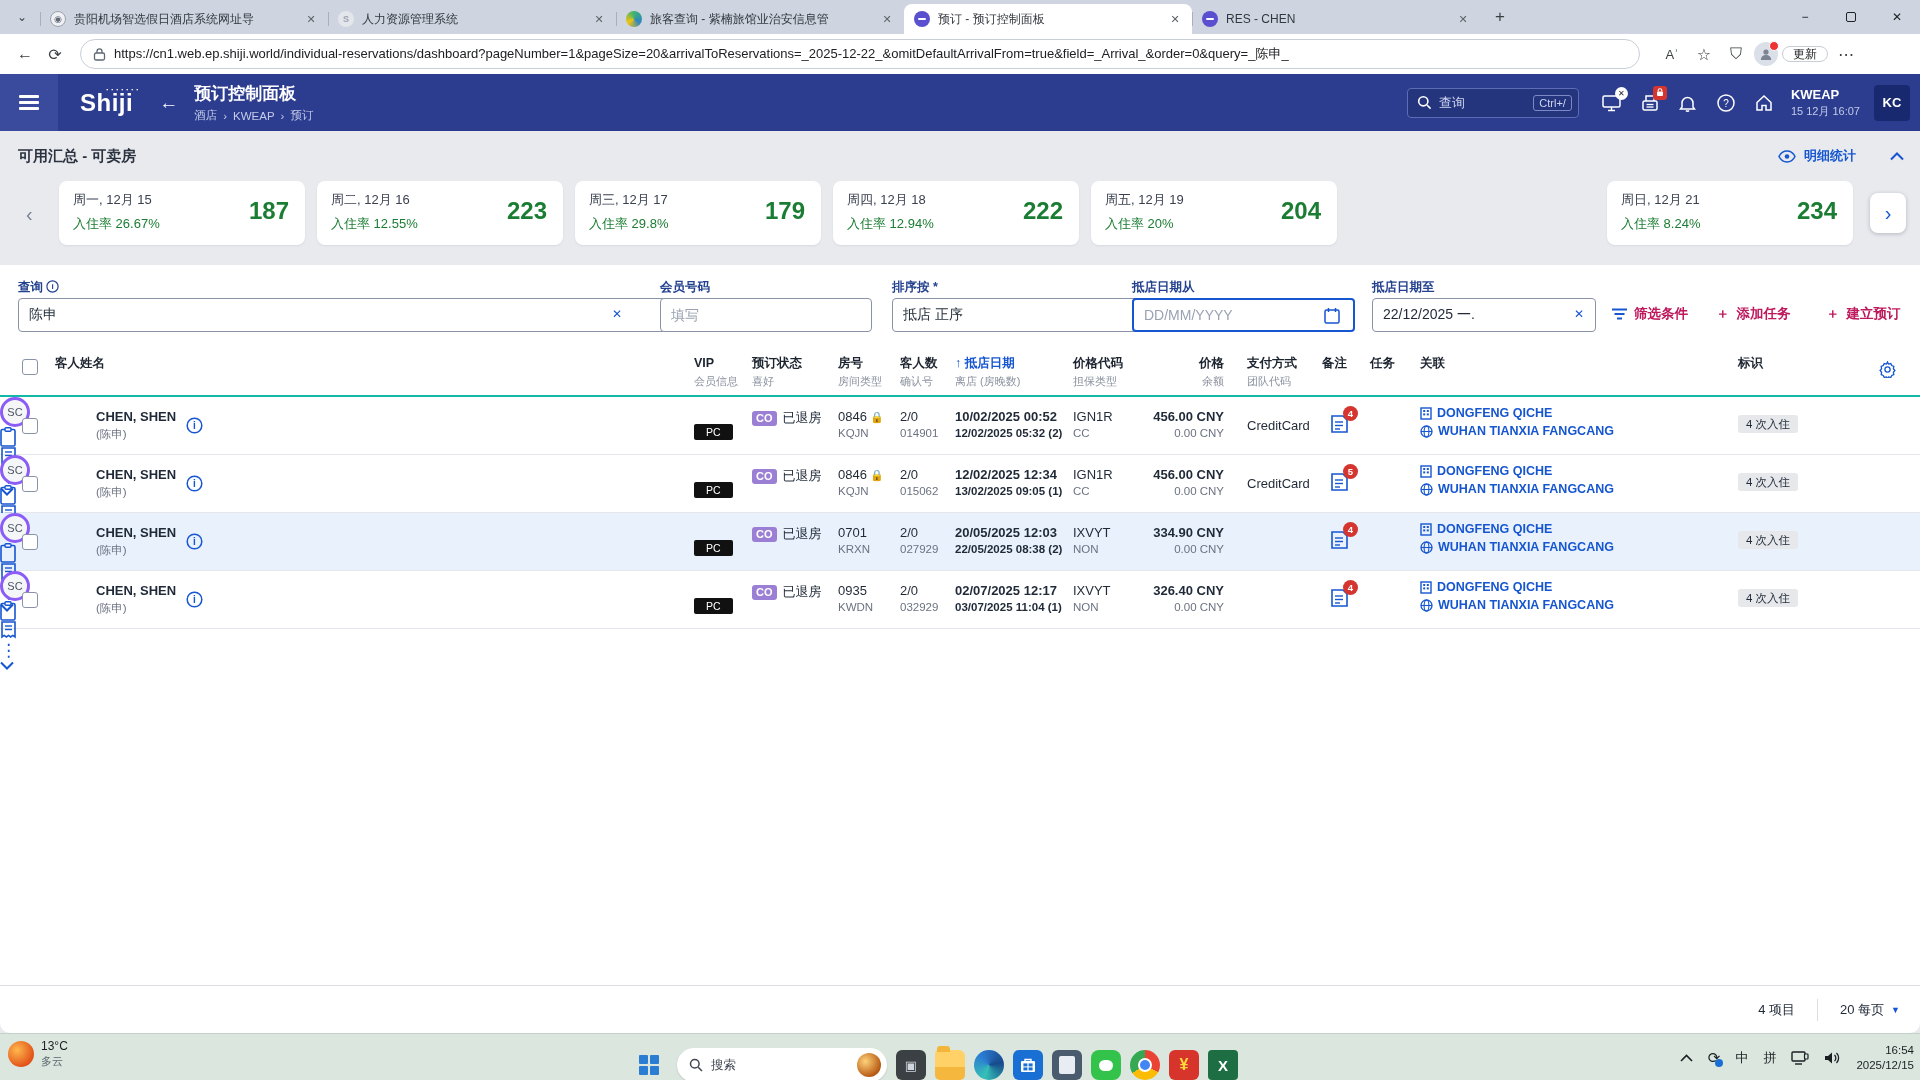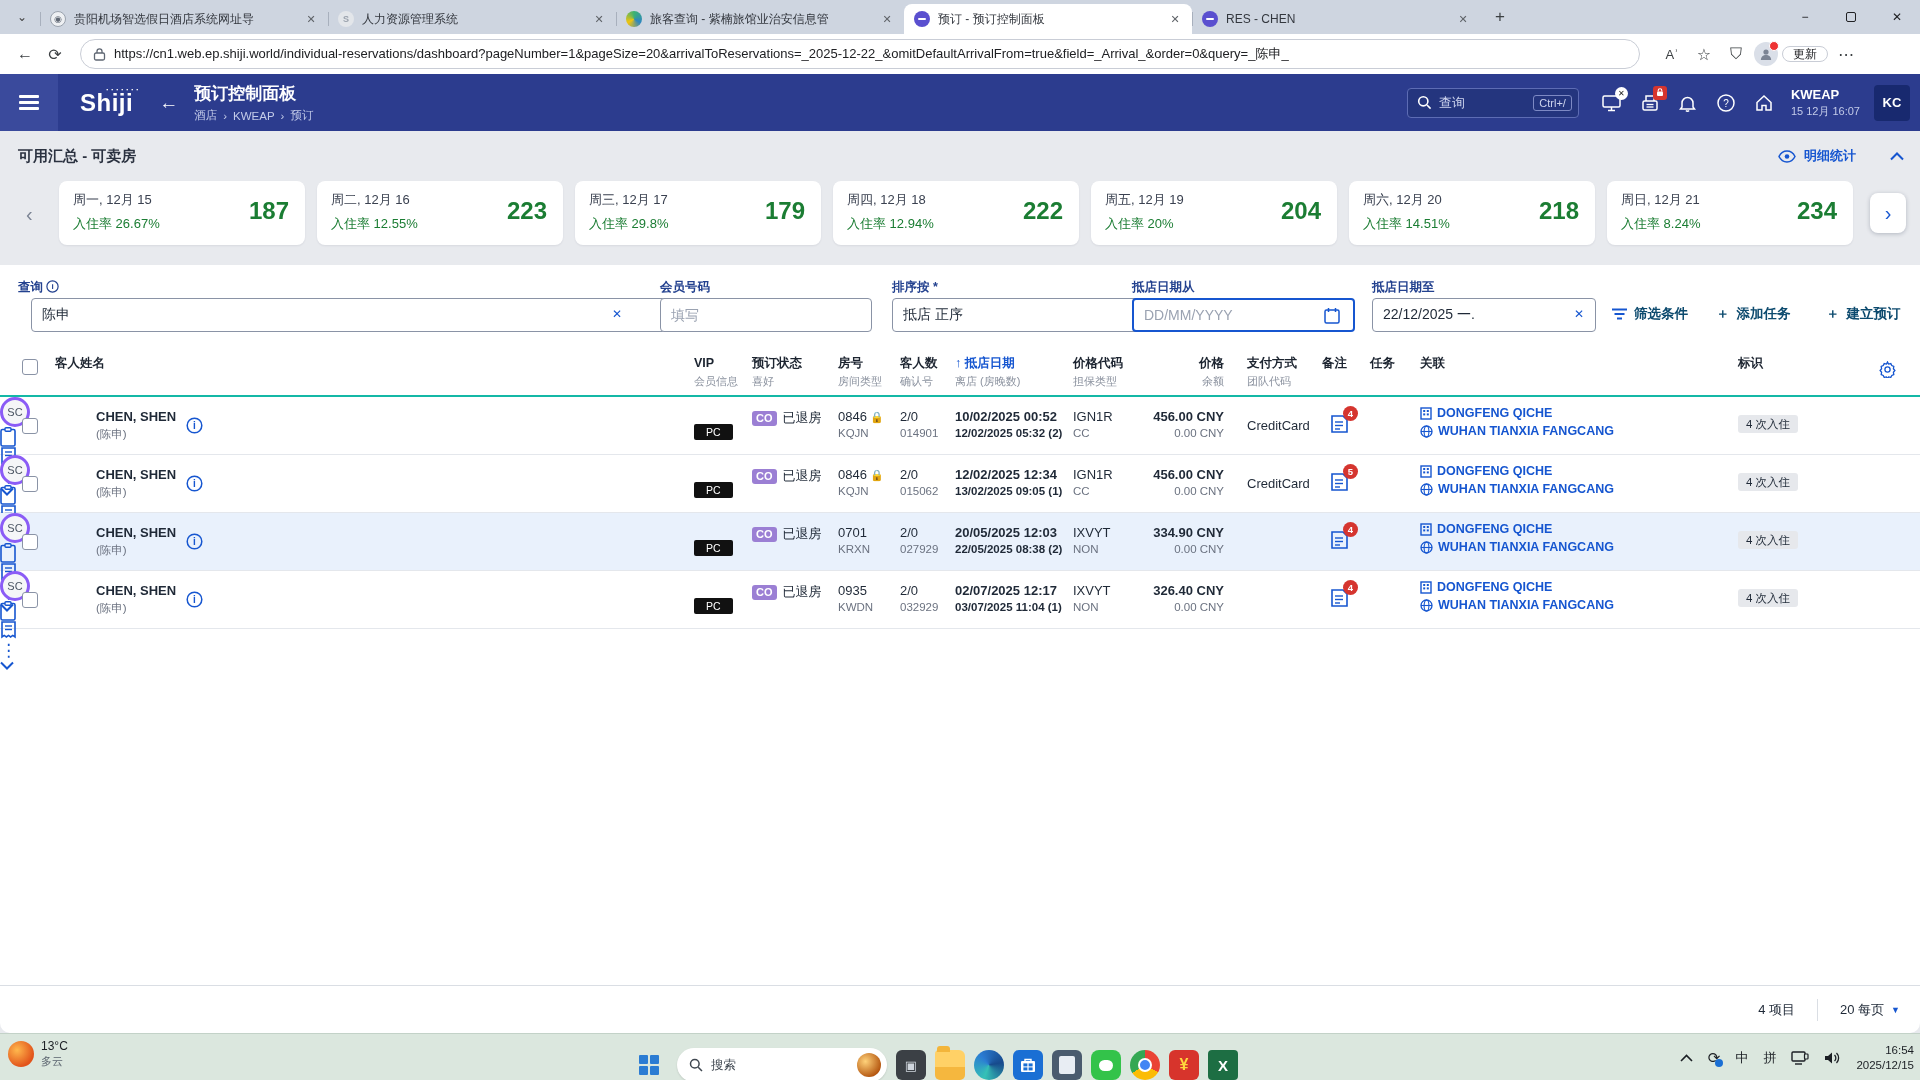--- a/index.html
+++ b/index.html
@@ -74,21 +74,21 @@
   
   .panel { position:absolute; left:0; right:0; top:265px; bottom:47px; background:#fff; border-radius:0 0 10px 10px; }
 
   .filters { position:relative; height:80px; }
   .f-label { position:absolute; top:14px; font-size:12.5px; color:#23418f; font-weight:bold; }
   .f-input { position:absolute; top:33px; height:34px; border:1px solid #8a93a6; border-radius:4px; background:#fff; font-size:14px; color:#1f2937; padding:0 30px 0 10px; font-family:inherit; }
   .f-input::placeholder { color:#9aa2b1; }
   .clear-x { position:absolute; top:42px; font-size:12px; color:#1656d0; font-weight:bold; }
   .sel-arrow { position:absolute; top:46px; font-size:10px; color:#1656d0; }
   .focused { border:2px solid #1656d0 !important; }
-  .f-btn { position:absolute; top:40px; display:flex; align-items:center; gap:7px; color:#0c4a6e; font-size:13.5px; font-weight:bold; }
+  .f-btn { position:absolute; top:40px; display:flex; align-items:center; gap:7px; color:#be185d; font-size:13.5px; font-weight:bold; }
 
   
   .thead { position:relative; height:52px; border-bottom:2px solid #14b8a6; }
   .th { position:absolute; top:10px; font-size:12.5px; font-weight:bold; color:#1c2430; line-height:16px; }
   .th .sub { font-size:11px; color:#8a919e; font-weight:normal; display:block; margin-top:2px; }
   .th.blue { color:#1656d0; }
   .checkbox { width:16px; height:16px; border:1.5px solid #8a93a6; border-radius:3px; background:#fff; }
   .row { position:relative; height:58px; border-bottom:1px solid #e4e7ec; }
   .row.highlight { background:#e9f1fc; }
   .cell { position:absolute; font-size:13px; color:#1f2937; }
@@ -337,45 +337,40 @@
   <div class="card" style="left:833px">
     <div class="cdate">周四, 12月 18</div>
     <div class="cocc">入住率 12.94%</div>
     <div class="cval">222</div>
   </div>
   <div class="card" style="left:1091px">
     <div class="cdate">周五, 12月 19</div>
     <div class="cocc">入住率 20%</div>
     <div class="cval">204</div>
   </div>
-  <div class="card" style="left:1349px">
-    <div class="cdate">周六, 12月 20</div>
-    <div class="cocc">入住率 14.51%</div>
-    <div class="cval">218</div>
-  </div>
   <div class="card" style="left:1607px; width:246px">
     <div class="cdate">周日, 12月 21</div>
     <div class="cocc">入住率 8.24%</div>
     <div class="cval">234</div>
   </div>
 
   <div class="car-right">›</div>
 </div>
 
 <div class="panel">
 
   <div class="filters">
     <div class="f-label" style="left:18px">
       <span>查询</span>
       <svg width="13" height="13" viewBox="0 0 13 13" style="display:inline-block;vertical-align:-2px">
           <circle cx="6.5" cy="6.5" r="5.6" fill="none" stroke="#23418f" stroke-width="1.2"></circle>
           <text x="6.5" y="9.4" text-anchor="middle" font-size="8" fill="#23418f">i</text>
         </svg>
     </div>
-    <input class="f-input" style="left: 31px; width: 681px;" value="陈申">
+    <input class="f-input" style="left: 18px; width: 681px;" value="陈申">
     <span class="clear-x" style="left:612px">✕</span>
 
     <div class="f-label" style="left:660px">会员号码</div>
     <input class="f-input" style="left: 660px; width: 212px;" placeholder="填写">
 
     <div class="f-label" style="left:892px">排序按 *</div>
     <input class="f-input" style="left: 892px; width: 258px;" readonly="" value="抵店 正序">
     <span class="sel-arrow" style="left:1130px">▼</span>
 
     <div class="f-label" style="left:1132px">抵店日期从</div>

